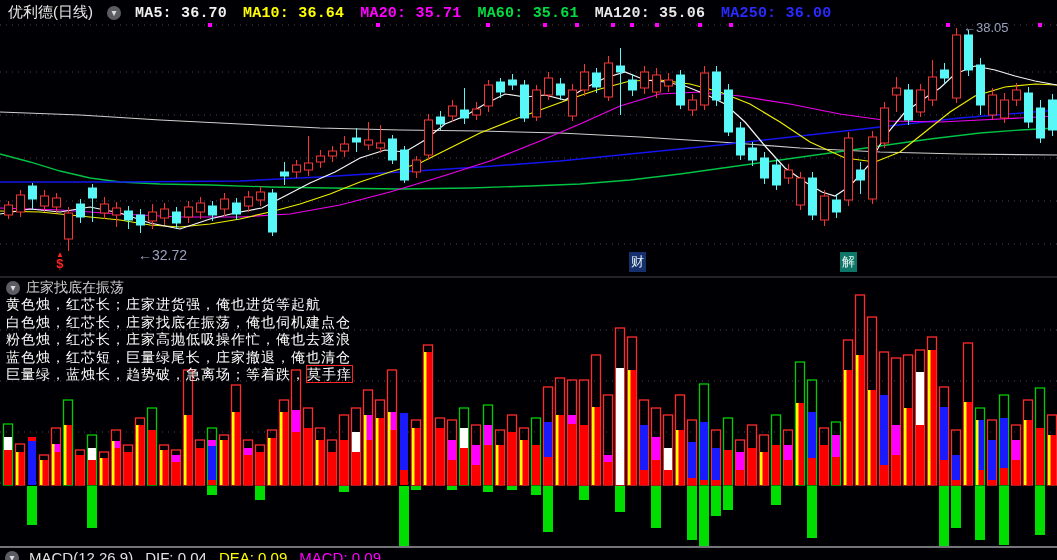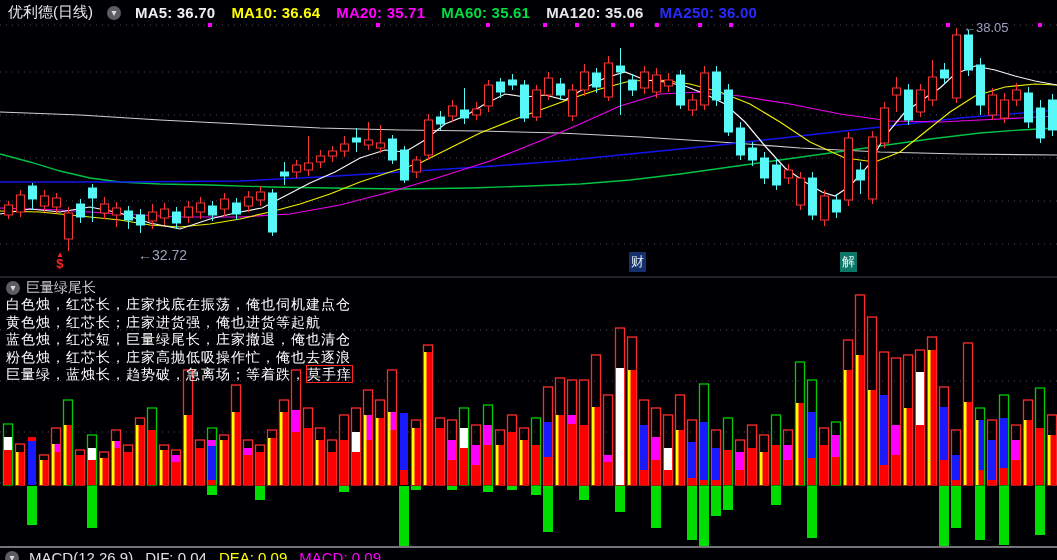--- a/index.html
+++ b/index.html
@@ -7,21 +7,21 @@
        font-family:"Liberation Sans","DejaVu Sans",sans-serif;}
   #stage{position:absolute;inset:0;width:1057px;height:404px;}
   svg#chart{position:absolute;left:0;top:0;z-index:1;}
   .ovl{position:absolute;z-index:2;white-space:nowrap;}
   
   #hdr{left:0;top:0;right:0;height:25px;display:flex;align-items:center;
        padding-left:8px;gap:14px;font-size:15px;color:#e8e8e8;}
   .chev{width:14px;height:14px;border-radius:50%;background:#5c5c64;color:#ddd;
         font-size:10px;line-height:13px;text-align:center;display:inline-block;
         flex:0 0 auto;cursor:pointer;}
-  .malbl{font-weight:bold;letter-spacing:.2px;}
+  .malbl{font-weight:bold;letter-spacing:.2px;font-family:Liberation Mono, monospace;}
   
   #p2hdr{left:6px;top:279px;display:flex;align-items:center;gap:6px;
          font-size:14px;color:#cfcfcf;}
   #poem{left:6px;top:296px;font-size:14px;color:#ffffff;line-height:17px;}
   #poem .ln{margin:0 0 0.5px 0;letter-spacing:1px;}
   .hl{border:1px solid #ff2222;padding:0 0;}
   
   #lowlbl{color:#9aa2bd;font-size:14px;}
   #highlbl{color:#9aa2bd;font-size:13px;}
   #sellmk{color:#ff2222;font-size:13px;font-weight:bold;text-align:center;line-height:9px;}
@@ -544,28 +544,28 @@
     <span class="tri">▲</span>
     <span>$</span>
   </div>
   <div id="lowlbl" class="ovl" style="left: 138px; top: 247px;">←32.72</div>
   <div id="highlbl" class="ovl" style="left: 963px; top: 20px;">←38.05</div>
   <div id="wm1" class="ovl wmark" style="left: 629px; top: 252px;">财</div>
   <div id="wm2" class="ovl wmark" style="left: 840px; top: 252px;">解</div>
 
   <div id="p2hdr" class="ovl">
     <span class="chev">▾</span>
-    <span>巨量绿尾长</span>
+    <span>庄家找底在振荡</span>
   </div>
 
   <div id="poem" class="ovl">
+    <div class="ln">黄色烛，红芯长；庄家进货强，俺也进货等起航</div>
     <div class="ln">白色烛，红芯长，庄家找底在振荡，俺也伺机建点仓</div>
-    <div class="ln">黄色烛，红芯长；庄家进货强，俺也进货等起航</div>
+    <div class="ln">粉色烛，红芯长，庄家高抛低吸操作忙，俺也去逐浪</div>
     <div class="ln">蓝色烛，红芯短，巨量绿尾长，庄家撤退，俺也清仓</div>
-    <div class="ln">粉色烛，红芯长，庄家高抛低吸操作忙，俺也去逐浪</div>
     <div class="ln"><span>巨量绿，蓝烛长，趋势破，急离场；等着跌，</span><span class="hl">莫手痒</span></div>
   </div>
 
   <div id="ftr" class="ovl">
     <span class="chev">▾</span>
     <span id="ftr-segs"><span style="color: rgb(224, 224, 224); margin-right: 12px;">MACD(12,26,9)</span><span style="color: rgb(224, 224, 224); margin-right: 12px;">DIF: 0.04</span><span style="color: rgb(255, 255, 0); margin-right: 12px;">DEA: 0.09</span><span style="color: rgb(255, 0, 255); margin-right: 12px;">MACD: 0.09</span></span>
   </div>
 
 </div>
 

